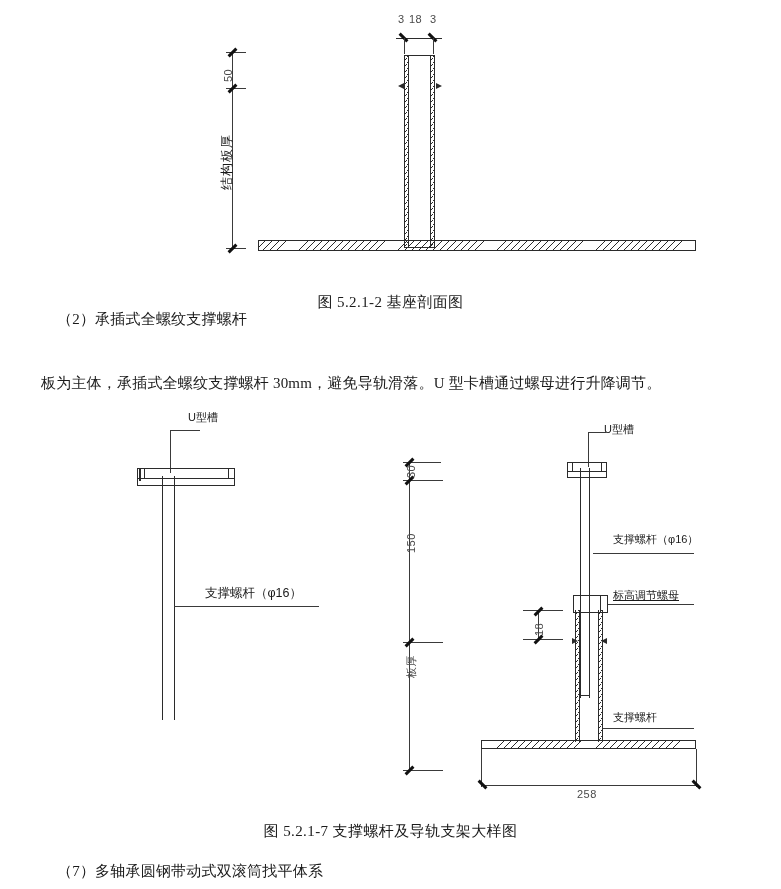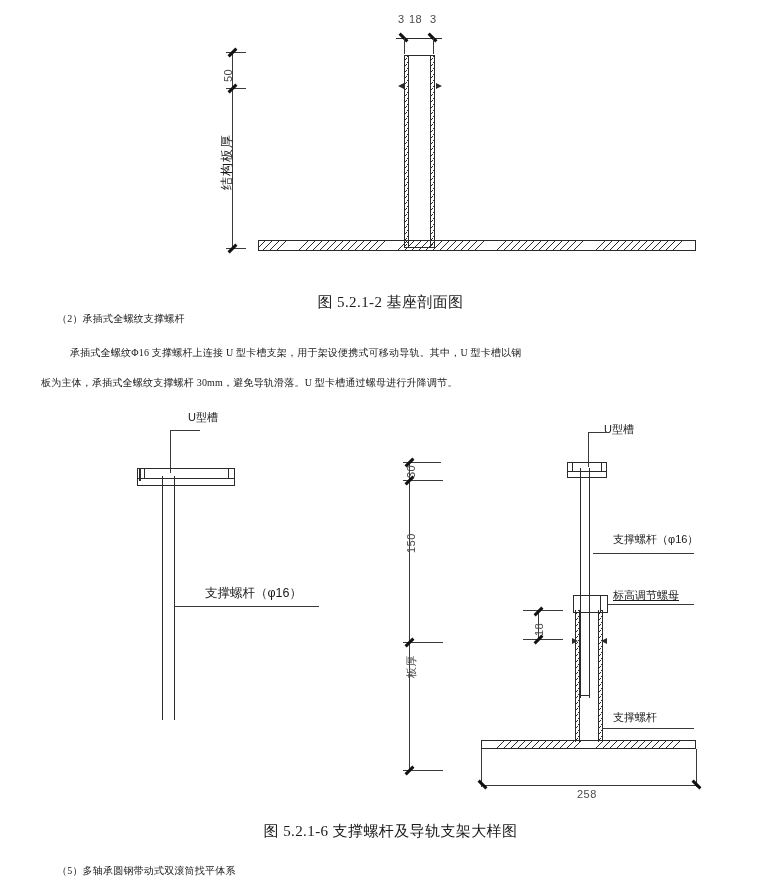--- a/index.html
+++ b/index.html
@@ -6,21 +6,21 @@
   body{
     width:781px;height:889px;position:relative;overflow:hidden;
     font-family:"Liberation Serif","DejaVu Serif",serif;
     color:#1a1a1a;
   }
   .doc{position:absolute;inset:0;}
 
   
   .para{
     position:absolute;
-    font-size:10px;
+    font-size:15px;
     line-height:30px;
     letter-spacing:.2px;
     white-space:nowrap;
   }
   .caption{
     position:absolute;
     width:100%;
     text-align:center;
     font-size:15px;
     letter-spacing:.4px;
@@ -142,21 +142,20 @@
 
     <div class="dim rot" style="left:222px;top:82px;">50</div>
 
     <div class="vlabel rot" style="left:218px;top:190px;">结构板厚</div>
 
     <div class="caption" style="left:0;top:273px;margin-top:20px;">图 5.2.1-2  基座剖面图</div>
   </div>
 
   <div class="para" style="left:57px;top:304px;">（2）承插式全螺纹支撑螺杆</div>
 
-  <div class="para" style="left:70px;top:338px;">承插式全螺纹Φ16 支撑螺杆上连接 U 型卡槽支架，用于架设便携式可移动导轨。其中，U 型卡槽以钢</div>
 
   <div class="para" style="left:41px;top:368px;">板为主体，承插式全螺纹支撑螺杆 30mm，避免导轨滑落。U 型卡槽通过螺母进行升降调节。</div>
 
   <div class="fig" style="left:0;top:410px;width:380px;height:400px;">
 
     <div class="lbl-sm" style="left:188px;top:0px;">U型槽</div>
     <div class="ln h thin" style="left:170px;top:20px;width:30px;"></div>
     <div class="ln v thin" style="left:170px;top:20px;height:43px;"></div>
 
     <div class="ln h" style="left:139px;top:58px;width:2px;height:13px;"></div>
@@ -239,17 +238,17 @@
     <div class="hatch" style="left:481px;top:330px;width:215px;height:9px;"></div>
 
     <div class="ln v thin" style="left:481px;top:339px;width:1px;height:38px;"></div>
     <div class="ln v thin" style="left:696px;top:339px;width:1px;height:38px;"></div>
     <div class="ln h thin" style="left:481px;top:375px;width:216px;"></div>
     <div class="tick" style="left:477px;top:373px;"></div>
     <div class="tick" style="left:691px;top:373px;"></div>
     <div class="dim" style="left:577px;top:378px;">258</div>
   </div>
 
-  <div class="caption" style="left:0;top:822px;">图 5.2.1-6  支撑螺杆及导轨支架大样图</div>
-
-  <div class="para" style="left:57px;top:856px;">（5）多轴承圆钢带动式双滚筒找平体系</div>
+  <div class="caption" style="left:0;top:822px;">图 5.2.1-7  支撑螺杆及导轨支架大样图</div>
+
+  <div class="para" style="left:57px;top:856px;">（7）多轴承圆钢带动式双滚筒找平体系</div>
 
 </div>
 
 </body></html>

